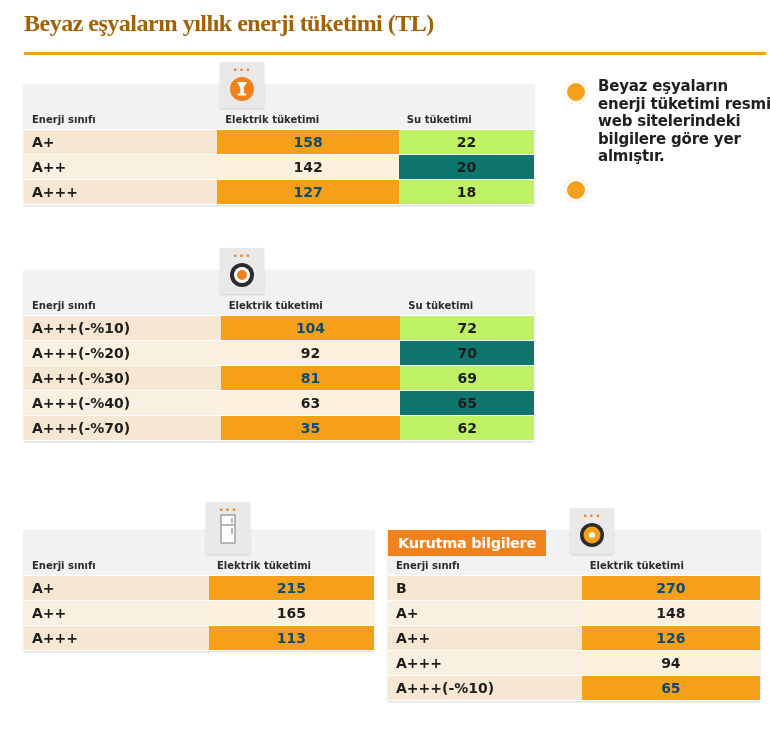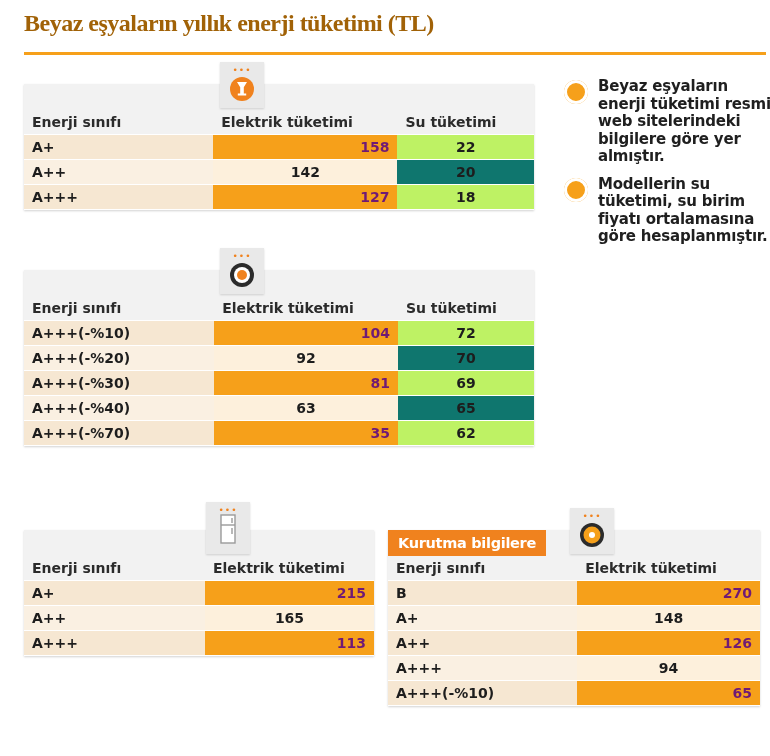--- a/index.html
+++ b/index.html
@@ -91,38 +91,38 @@
   table.tbl {
     border-collapse: collapse;
     width: 100%;
     font-size: 14px;
   }
   table.tbl th {
     font-weight: bold;
     color: #2b2b2b;
     text-align: left;
     padding: 4px 8px;
-    font-size: 14px;
+    font-size: 10px;
     background: #f2f2f2;
     border-bottom: 1px solid #ffffff;
     white-space: nowrap;
   }
   table.tbl th.num { text-align: left; }
   table.tbl td {
     padding: 4px 8px;
     color: #1d1d1d;
     font-weight: bold;
     font-size: 14px;
     border-bottom: 1px solid #ffffff;
     white-space: nowrap;
   }
   table.tbl td.lbl { background: #faf0e2; }
   table.tbl td.lbl.alt { background: #f6e7d2; }
   table.tbl td.elec { text-align: center; background: #fdf0dc; }
-  table.tbl td.elec.alt { background: #f6a01a; color: #701a75; text-align: right; }
+  table.tbl td.elec.alt { background: #f6a01a; color: #0c4a6e; }
   table.tbl td.water { text-align: center; background: #0f766e; }
   table.tbl td.water.alt { background: #bef264; }
 
   
   .notes {
     position: absolute;
     left: 564px;
     top: 78px;
     width: 210px;
   }
@@ -329,15 +329,14 @@
   </table>
 </div>
 
 <div class="notes">
   <div class="note">
     <span class="bullet"></span>
     <span>Beyaz eşyaların enerji tüketimi resmi web sitelerindeki bilgilere göre yer almıştır.</span>
   </div>
   <div class="note">
     <span class="bullet"></span>
-    <span>Modellerin su tüketimi, su birim fiyatı ortalamasına göre hesaplanmıştır.</span>
   </div>
 </div>
 
 </body></html>

